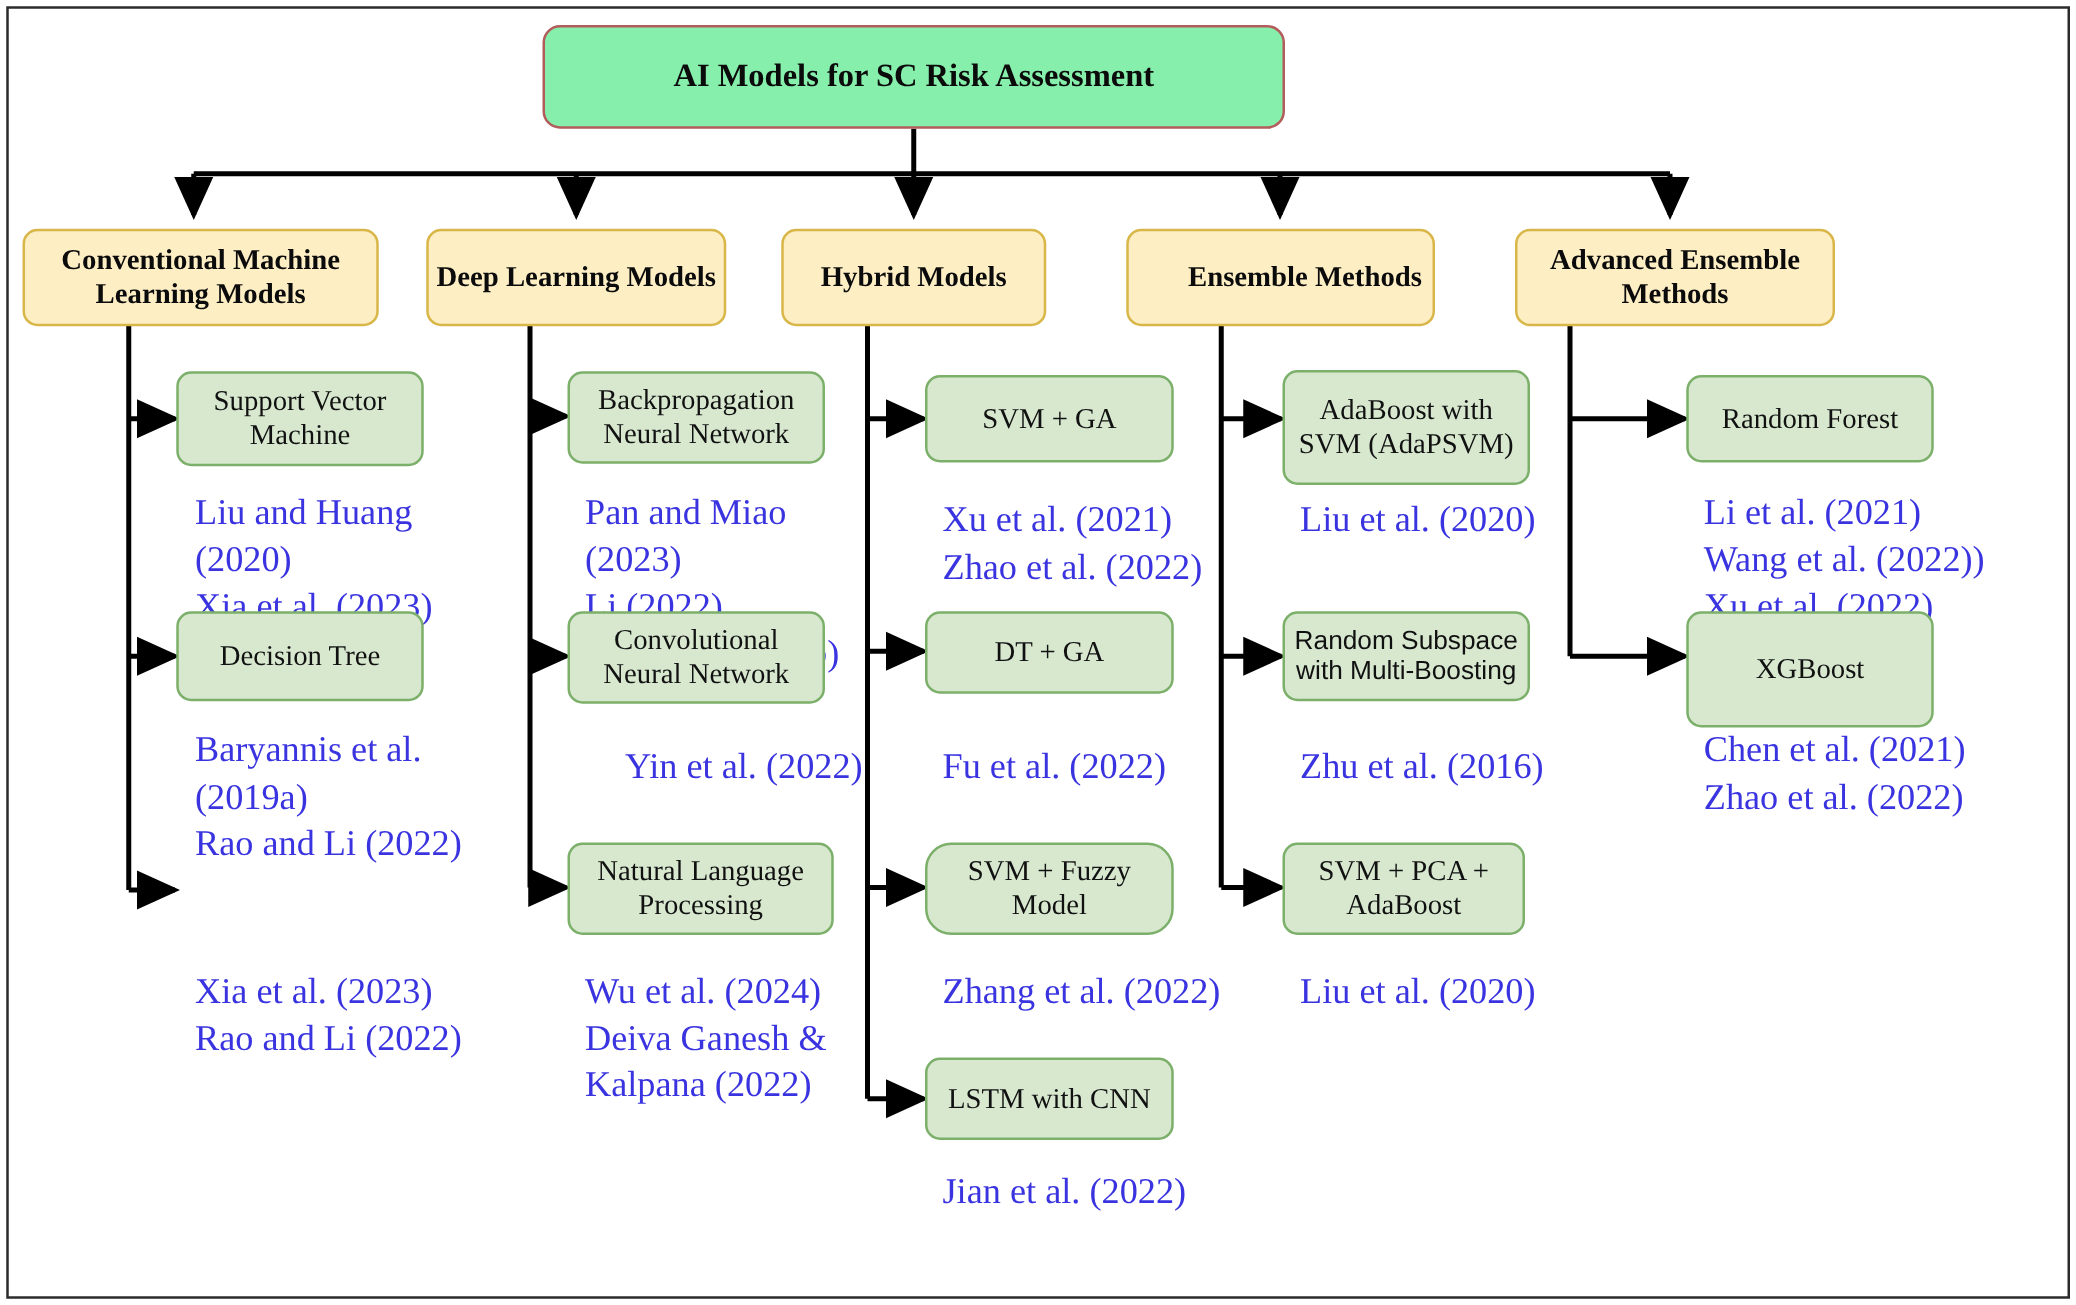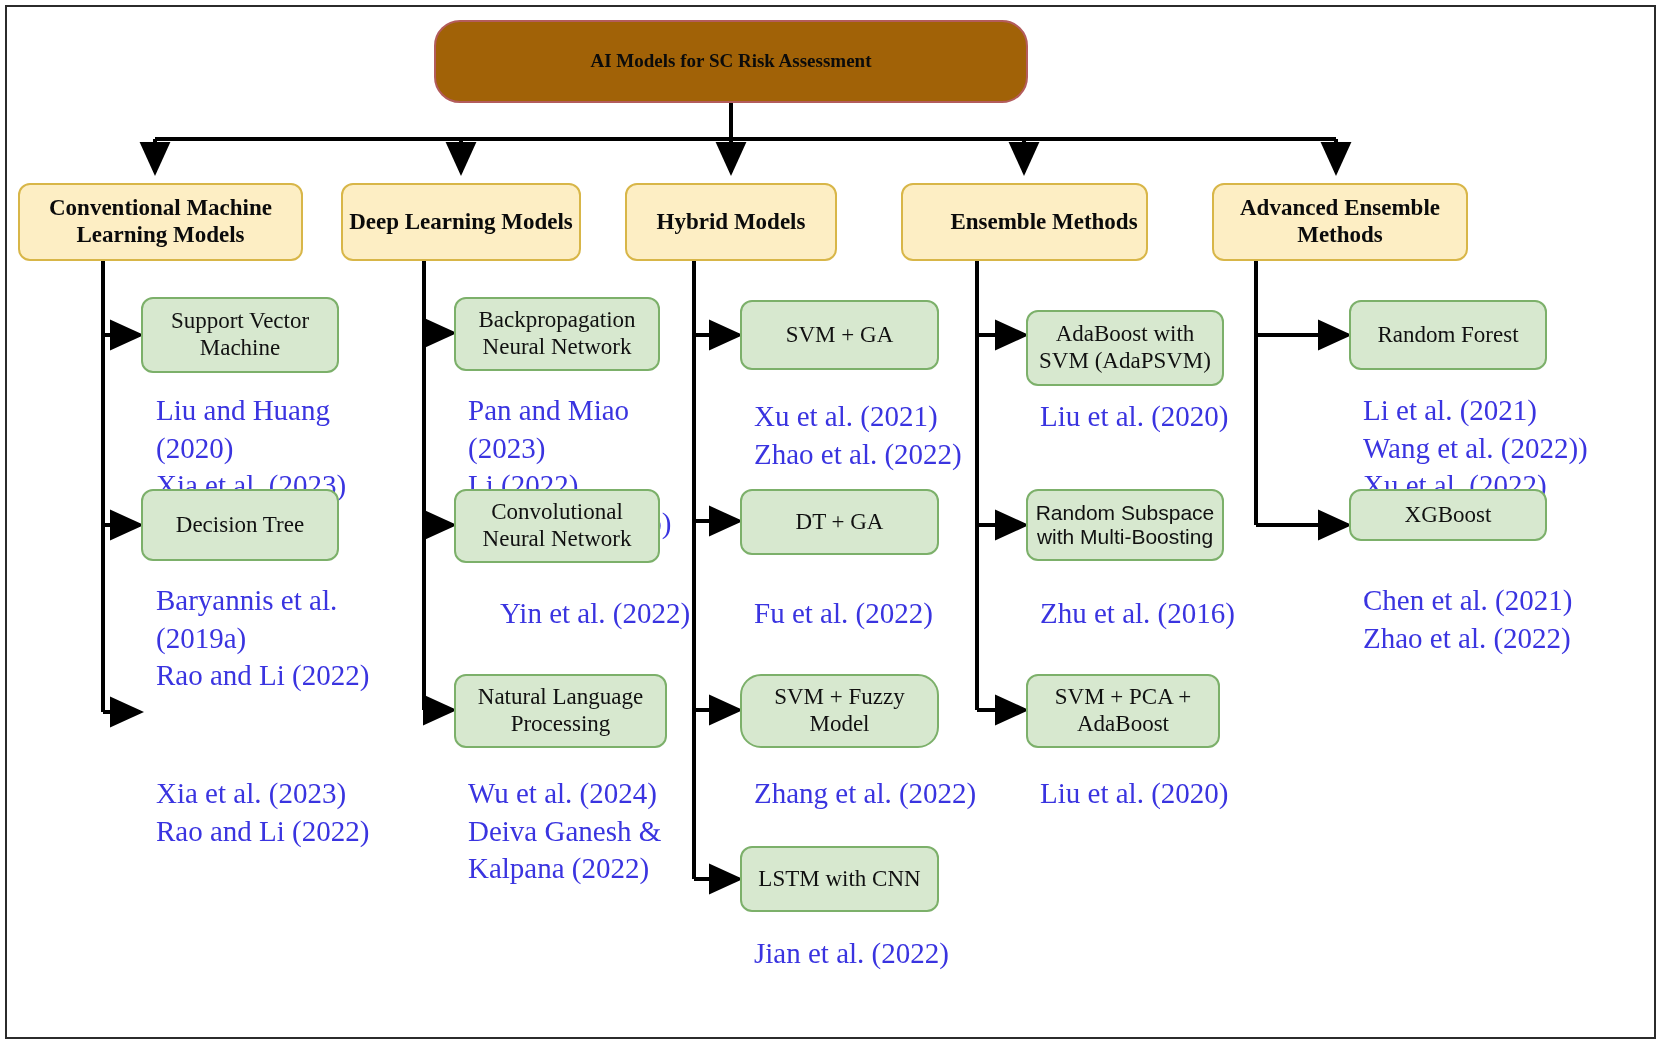--- a/index.html
+++ b/index.html
@@ -21,26 +21,26 @@
   .node{
     position:absolute;
     box-sizing:border-box;
     display:flex;align-items:center;justify-content:center;
     text-align:center;
     border-radius:12px;
     line-height:1.16;
     white-space:pre-line;
   }
   .root-node{
-    background:#a16207;
+    background:#86efac;
     border:2.5px solid #b35c5c;
     font-weight:bold;
-    font-size:19px;
+    font-size:26px;
     color:#0b0b0b;
-    border-radius:26px;
+    border-radius:14px;
   }
   .cat-node{
     background:#fdeec4;
     border:2.5px solid #d8b648;
     font-weight:bold;
     font-size:23px;
     color:#0b0b0b;
   }
   .leaf-node{
     background:#d7e8cf;
@@ -161,37 +161,37 @@
 
   <div class="node leaf-node" style="left:740px;top:674px;width:199px;height:74px;border-radius:21px;">SVM + Fuzzy
 Model</div>
   <div class="cites" style="left:754px;top:775px;width:230px;">Zhang et al. (2022)</div>
 
   <div class="node leaf-node" style="left:740px;top:846px;width:199px;height:66px;">LSTM with CNN</div>
   <div class="cites" style="left:754px;top:935px;width:220px;">Jian et al. (2022)</div>
 
   <div class="node cat-node" style="left:901px;top:183px;width:247px;height:78px;padding-left:39px;">Ensemble Methods</div>
 
-  <div class="node leaf-node" style="left:1026px;top:310px;width:198px;height:76px;">AdaBoost with
+  <div class="node leaf-node" style="left:1026px;top:296px;width:198px;height:92px;">AdaBoost with
 SVM (AdaPSVM)</div>
   <div class="cites" style="left:1040px;top:398px;width:220px;">Liu et al. (2020)</div>
 
   <div class="node leaf-node sans" style="left:1026px;top:489px;width:198px;height:72px;">Random Subspace
 with Multi-Boosting</div>
   <div class="cites" style="left:1040px;top:595px;width:220px;">Zhu et al. (2016)</div>
 
   <div class="node leaf-node" style="left:1026px;top:674px;width:194px;height:74px;">SVM + PCA +
 AdaBoost</div>
   <div class="cites" style="left:1040px;top:775px;width:220px;">Liu et al. (2020)</div>
 
   <div class="node cat-node" style="left:1212px;top:183px;width:256px;height:78px;">Advanced Ensemble
 Methods</div>
 
   <div class="node leaf-node" style="left:1349px;top:300px;width:198px;height:70px;">Random Forest</div>
   <div class="cites" style="left:1363px;top:392px;width:230px;">Li et al. (2021)
 Wang et al. (2022))
 Xu et al. (2022)</div>
 
-  <div class="node leaf-node" style="left:1349px;top:489px;width:198px;height:52px;">XGBoost</div>
+  <div class="node leaf-node" style="left:1349px;top:489px;width:198px;height:93px;">XGBoost</div>
   <div class="cites" style="left:1363px;top:582px;width:230px;">Chen et al. (2021)
 Zhao et al. (2022)</div>
 
 </div>
 
 </body></html>

